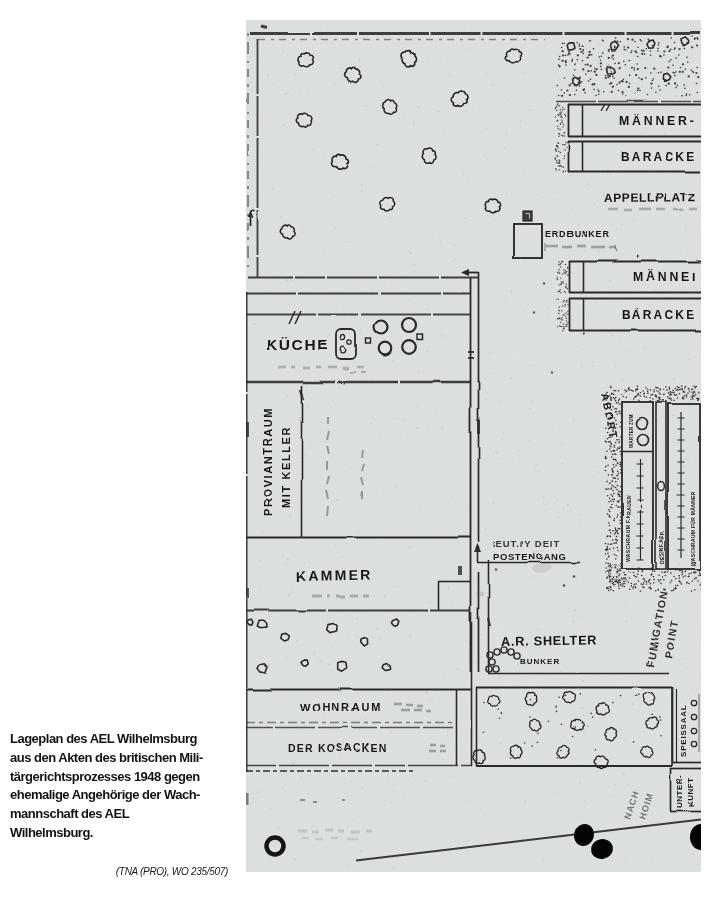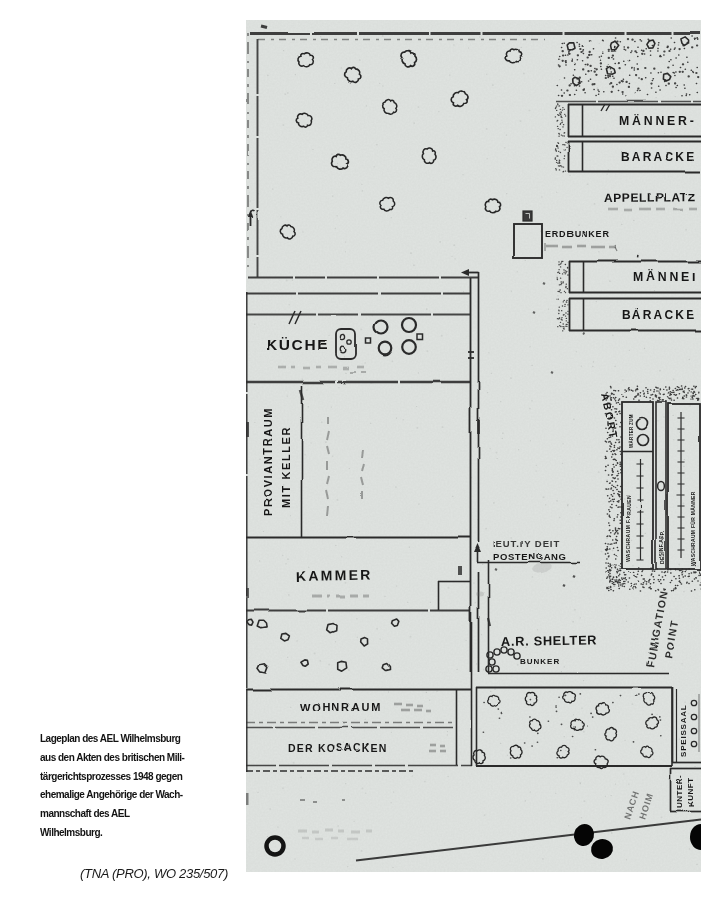--- a/index.html
+++ b/index.html
@@ -1,19 +1,19 @@
 <!DOCTYPE html>
 <html><head>
 <meta charset="utf-8">
 <style>
 html,body{margin:0;padding:0;width:723px;height:911px;background:#ffffff;overflow:hidden}
 body{font-family:"Liberation Sans",sans-serif;position:relative}
 svg text{font-family:"Liberation Sans",sans-serif}
-.cap{position:absolute;left:40px;top:730px;font-weight:bold;font-size:10px;line-height:18.8px;color:#131313;letter-spacing:-0.5px;white-space:nowrap}
-.src{position:absolute;left:28px;top:866px;width:200px;text-align:right;font-style:italic;font-size:13px;letter-spacing:-0.3px;color:#1a1a1a;white-space:nowrap}
+.cap{position:absolute;left:10px;top:730px;font-weight:bold;font-size:13px;line-height:18.8px;color:#131313;letter-spacing:-0.5px;white-space:nowrap}
+.src{position:absolute;left:28px;top:866px;width:200px;text-align:right;font-style:italic;font-size:10px;letter-spacing:-0.3px;color:#1a1a1a;white-space:nowrap}
 </style>
 </head>
 <body>
 <svg width="723" height="911" viewBox="0 0 723 911" style="position:absolute;left:0;top:0">
 <defs>
 <path id="bush" d="M-2,-6.5 C0.5,-8.5 4,-7.5 4.5,-5 C7.5,-5.5 9,-2 7,-0.5 C9,2 7,5.5 4,5 C3,7.5 -1,8 -2.5,6 C-5.5,7.5 -8.5,5 -7.5,2 C-9.5,0 -8.5,-4 -5.5,-4 C-6,-6 -4,-7.5 -2,-6.5 Z" fill="none" stroke="#262626" stroke-width="1.7"></path>
 <clipPath id="scan">
         <rect x="246" y="20" width="455" height="852"></rect>
       </clipPath>
 <filter id="rough" x="-2%" y="-2%" width="104%" height="104%">

